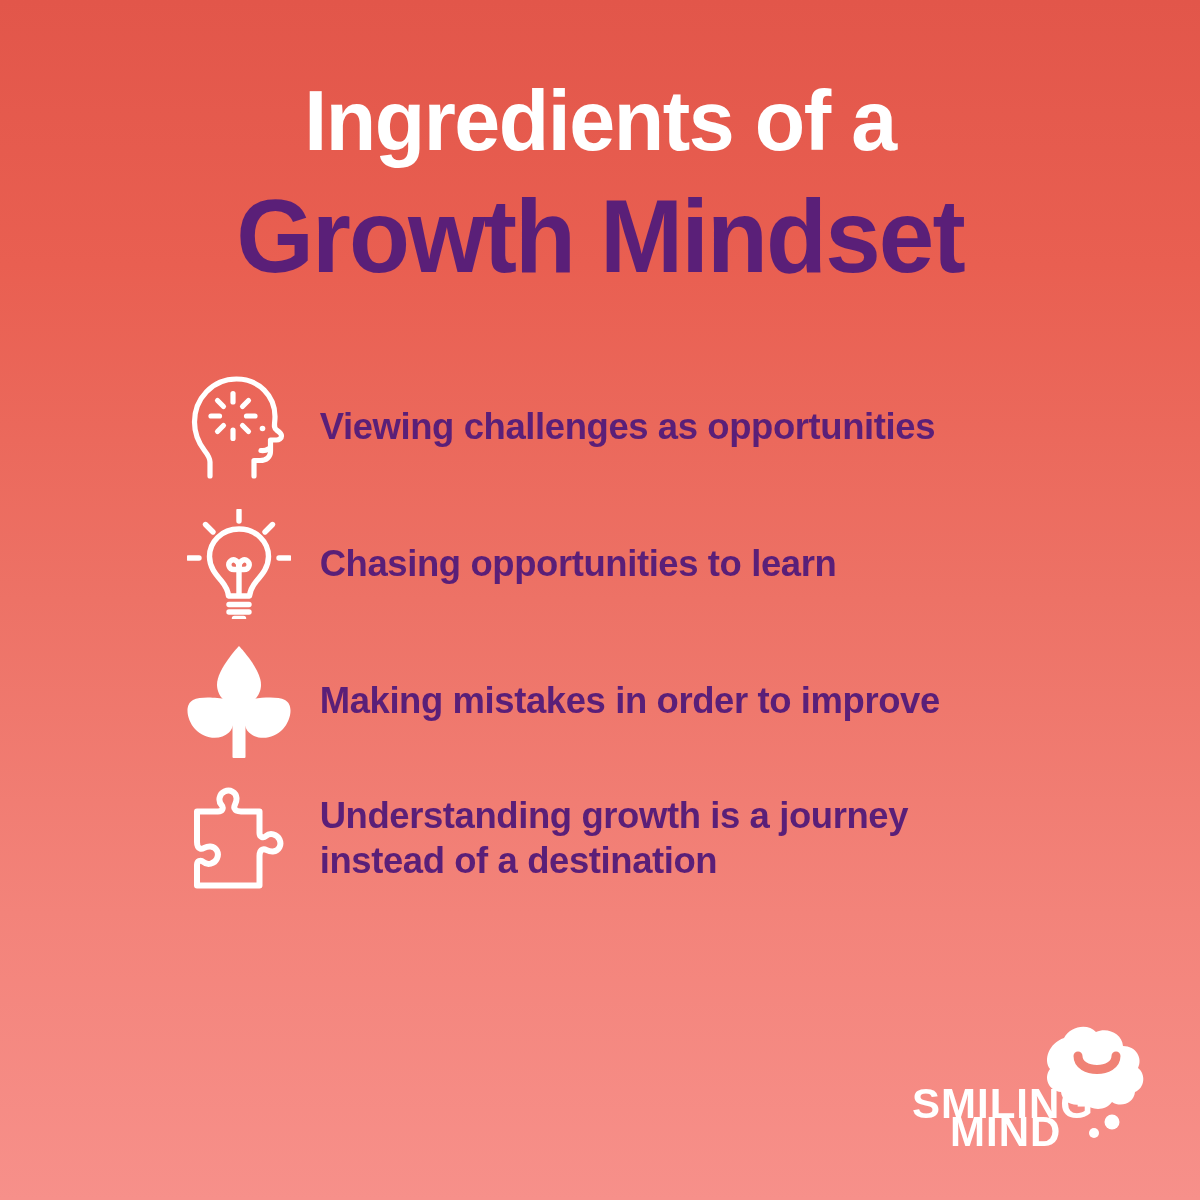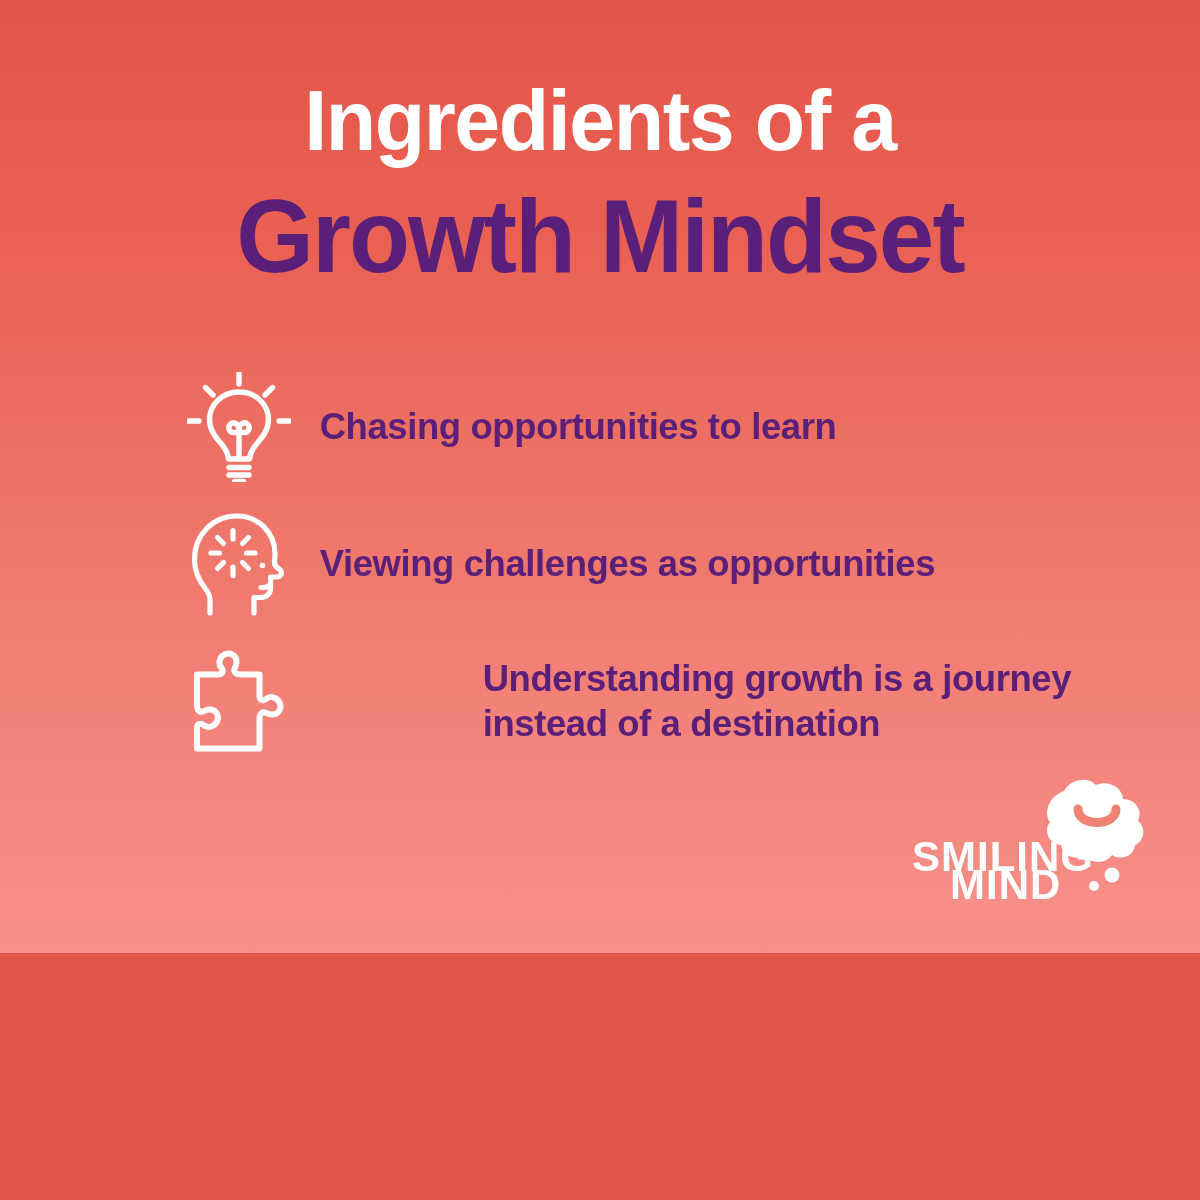--- a/index.html
+++ b/index.html
@@ -5,21 +5,21 @@
   * { margin:0; padding:0; box-sizing:border-box; }
   html, body { width:1200px; height:1200px; }
   body {
     font-family: "Liberation Sans", sans-serif;
     background:#E2564A;
     overflow:hidden;
     position:relative;
   }
   #poster {
     position:absolute; inset:0;
-    width:1200px; height:953px;
+    width:1200px; height:1200px;
     background:linear-gradient(180deg, #E2564A 0%, #E95F51 22%, #ED7266 50%, #F3837A 76%, #F7908A 100%);
     overflow:hidden;
   }
 
   
   .title-block {
     position:absolute; left:0; right:0; top:78px;
     text-align:center;
   }
   .title-line1 {
@@ -46,21 +46,21 @@
     left:180px;
     top:372px;
     width:900px;
   }
   .row {
     display:flex;
     align-items:center;
     min-height:110px;
     margin-bottom:27px;
   }
-  .row:last-child { margin-bottom:0;justify-content:space-between; }
+  .row:last-child { margin-bottom:0; }
   .icon-cell {
     width:118px;
     min-width:118px;
     height:110px;
     display:flex;
     align-items:center;
     justify-content:center;
   }
   .icon-cell svg { display:block; }
   .row-text {
@@ -89,20 +89,40 @@
 <body>
 
 <div id="poster">
 
   <div class="title-block">
     <div class="title-line1">Ingredients of a</div>
     <div class="title-line2">Growth Mindset</div>
   </div>
 
   <div class="list">
+
+    <div class="row">
+      <div class="icon-cell">
+        <svg width="98" height="104" viewBox="0 0 98 104" fill="none" stroke="#FFFFFF" stroke-width="5.2" stroke-linecap="round" stroke-linejoin="round">
+          <path d="M20 101 L20 87 C20 83 18 80 14.5 75.5 C8 67 4.5 58.5 4.5 47 C4.5 23.5 22.5 4 46.5 4 C69 4 85 21 85 41.5 C85 49 83 52.5 86.5 55 C89.5 57 91.5 58.5 91.5 61 C91.5 63.5 89 65 86.5 65 L80.5 65 L80.5 76 C80.5 82 76.5 85.5 70 85.5 L64 85.5 L64 101"></path>
+          <path d="M71 75.5 C75.5 76 78 74 78 74"></path>
+          <circle cx="72.5" cy="53.5" r="2.8" fill="#FFFFFF" stroke="none"></circle>
+
+          <path d="M43 18.5 L43 27"></path>
+          <path d="M43 55 L43 63.5"></path>
+          <path d="M21 41 L29.5 41"></path>
+          <path d="M56.5 41 L65 41"></path>
+          <path d="M27.5 25.5 L33.5 31.5"></path>
+          <path d="M52.5 50.5 L58.5 56.5"></path>
+          <path d="M58.5 25.5 L52.5 31.5"></path>
+          <path d="M33.5 50.5 L27.5 56.5"></path>
+        </svg>
+      </div>
+      <div class="row-text">Viewing challenges as opportunities</div>
+    </div>
 
     <div class="row">
       <div class="icon-cell">
         <svg width="104" height="110" viewBox="0 0 104 110" fill="none" stroke="#FFFFFF" stroke-width="5.4" stroke-linecap="round" stroke-linejoin="round">
           <path d="M52 20 C34.5 20 22.5 33 22.5 47.5 C22.5 58 28.5 65 34.5 72 C39 77.5 41 81.5 41.5 87 L62.5 87 C63 81.5 65 77.5 69.5 72 C75.5 65 81.5 58 81.5 47.5 C81.5 33 69.5 20 52 20 Z"></path>
           <path d="M42 95.5 L62 95.5"></path>
           <path d="M42 103 L62 103"></path>
           <path d="M47.5 109.5 L56.5 109.5"></path>
           <path d="M52 86 L52 58"></path>
           <path d="M52 58 C52 51.5 46.5 49.5 43.5 52 C40.5 54.5 41.5 60.5 47 60.5 L52 60.5"></path>
@@ -112,38 +132,33 @@
           <path d="M85.5 15.5 L78 23"></path>
           <path d="M1.5 49 L12 49"></path>
           <path d="M92 49 L102.5 49"></path>
         </svg>
       </div>
       <div class="row-text">Chasing opportunities to learn</div>
     </div>
 
     <div class="row">
       <div class="icon-cell">
-        <svg width="98" height="104" viewBox="0 0 98 104" fill="none" stroke="#FFFFFF" stroke-width="5.2" stroke-linecap="round" stroke-linejoin="round">
-          <path d="M20 101 L20 87 C20 83 18 80 14.5 75.5 C8 67 4.5 58.5 4.5 47 C4.5 23.5 22.5 4 46.5 4 C69 4 85 21 85 41.5 C85 49 83 52.5 86.5 55 C89.5 57 91.5 58.5 91.5 61 C91.5 63.5 89 65 86.5 65 L80.5 65 L80.5 76 C80.5 82 76.5 85.5 70 85.5 L64 85.5 L64 101"></path>
-          <path d="M71 75.5 C75.5 76 78 74 78 74"></path>
-          <circle cx="72.5" cy="53.5" r="2.8" fill="#FFFFFF" stroke="none"></circle>
-
-          <path d="M43 18.5 L43 27"></path>
-          <path d="M43 55 L43 63.5"></path>
-          <path d="M21 41 L29.5 41"></path>
-          <path d="M56.5 41 L65 41"></path>
-          <path d="M27.5 25.5 L33.5 31.5"></path>
-          <path d="M52.5 50.5 L58.5 56.5"></path>
-          <path d="M58.5 25.5 L52.5 31.5"></path>
-          <path d="M33.5 50.5 L27.5 56.5"></path>
-        </svg>
-      </div>
-      <div class="row-text">Viewing challenges as opportunities</div>
-    </div>
-
+        <svg width="104" height="114" viewBox="0 0 104 114" fill="#FFFFFF" stroke="none">
+
+          <path d="M52 2 C52 2 30 25 30 40.5 C30 53 40 61.5 52 61.5 C64 61.5 74 53 74 40.5 C74 25 52 2 52 2 Z"></path>
+
+          <path d="M48 56.5 C48 56.5 17 50 6 56 C-3 61 0 76 8 85 C17 95 33 97 42 88.5 C50 81 48 56.5 48 56.5 Z"></path>
+
+          <path d="M56 56.5 C56 56.5 87 50 98 56 C107 61 104 76 96 85 C87 95 71 97 62 88.5 C54 81 56 56.5 56 56.5 Z"></path>
+
+          <rect x="45.5" y="48" width="13" height="66" rx="1"></rect>
+        </svg>
+      </div>
+      <div class="row-text">Making mistakes in order to improve</div>
+    </div>
 
 
     <div class="row">
       <div class="icon-cell">
         <svg width="92" height="104" viewBox="0 0 92 104" fill="none" stroke="#FFFFFF" stroke-width="6" stroke-linecap="round" stroke-linejoin="round">
           <path d="M4 25.5 L25 25.5
                    C29.5 25.5 31 22 28.5 19
                    C25 15 26 8 31.5 5.5
                    C37 3 43 6 43.5 12
                    C44 18 40 19 41.5 22.5

